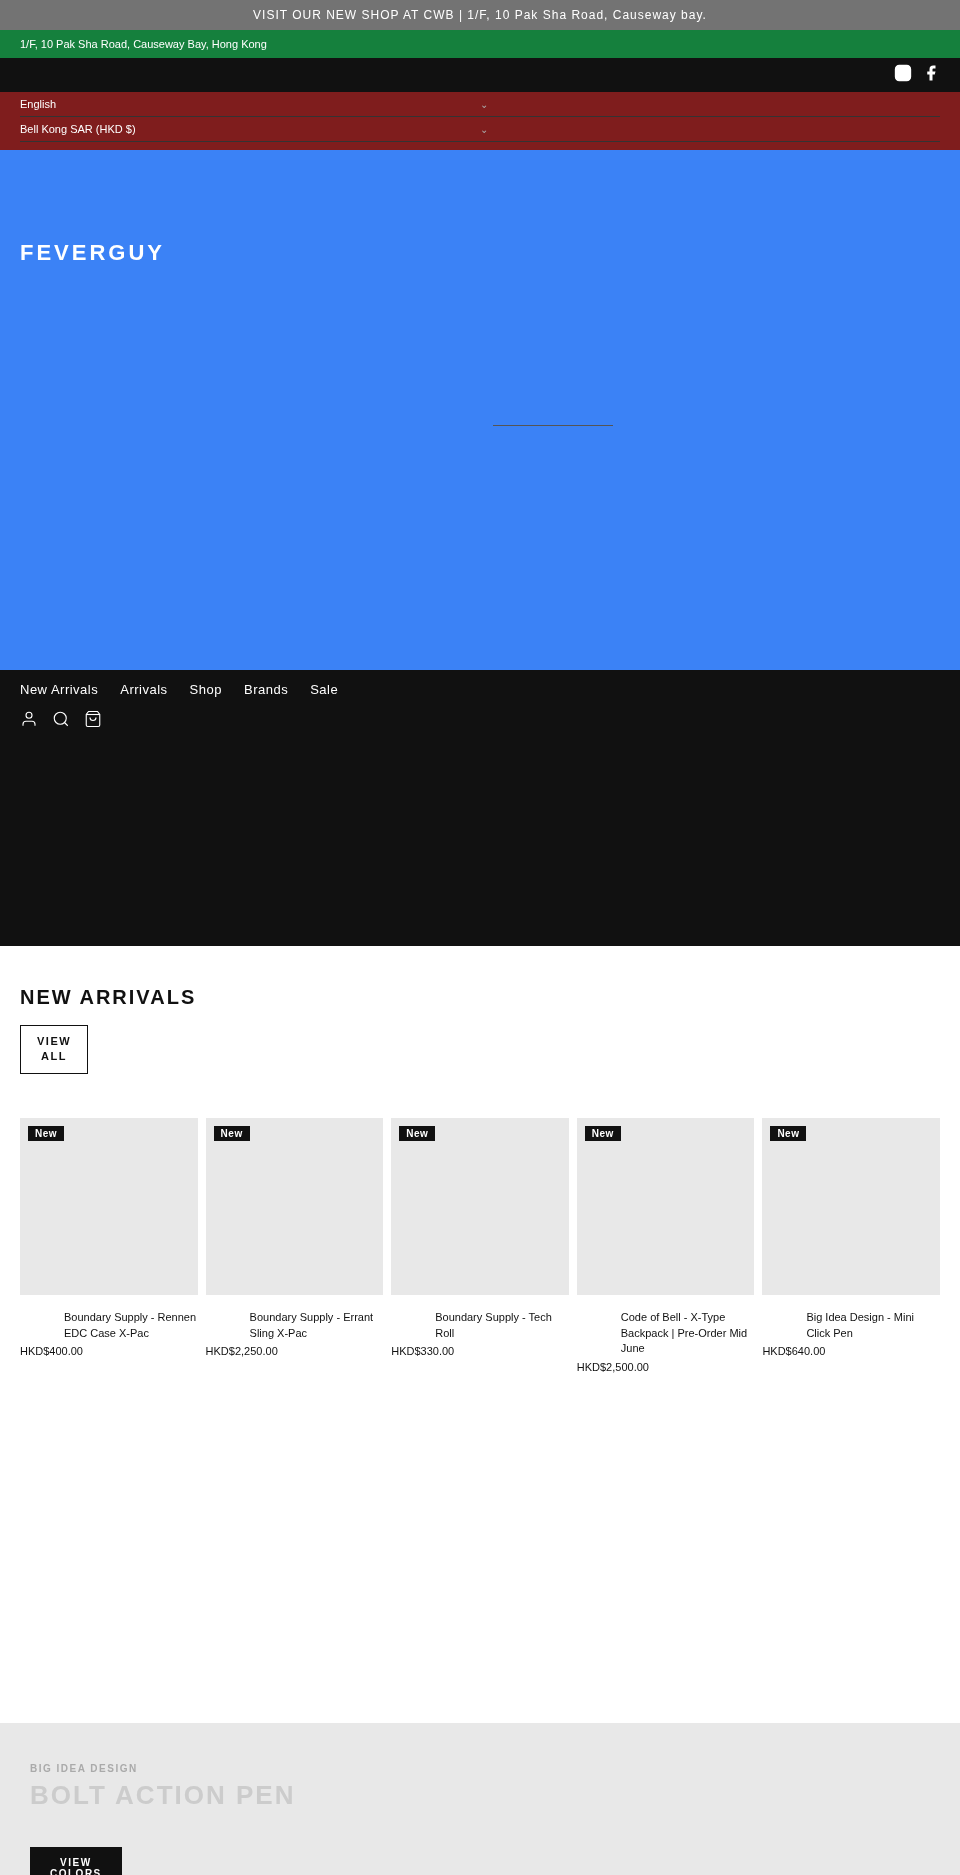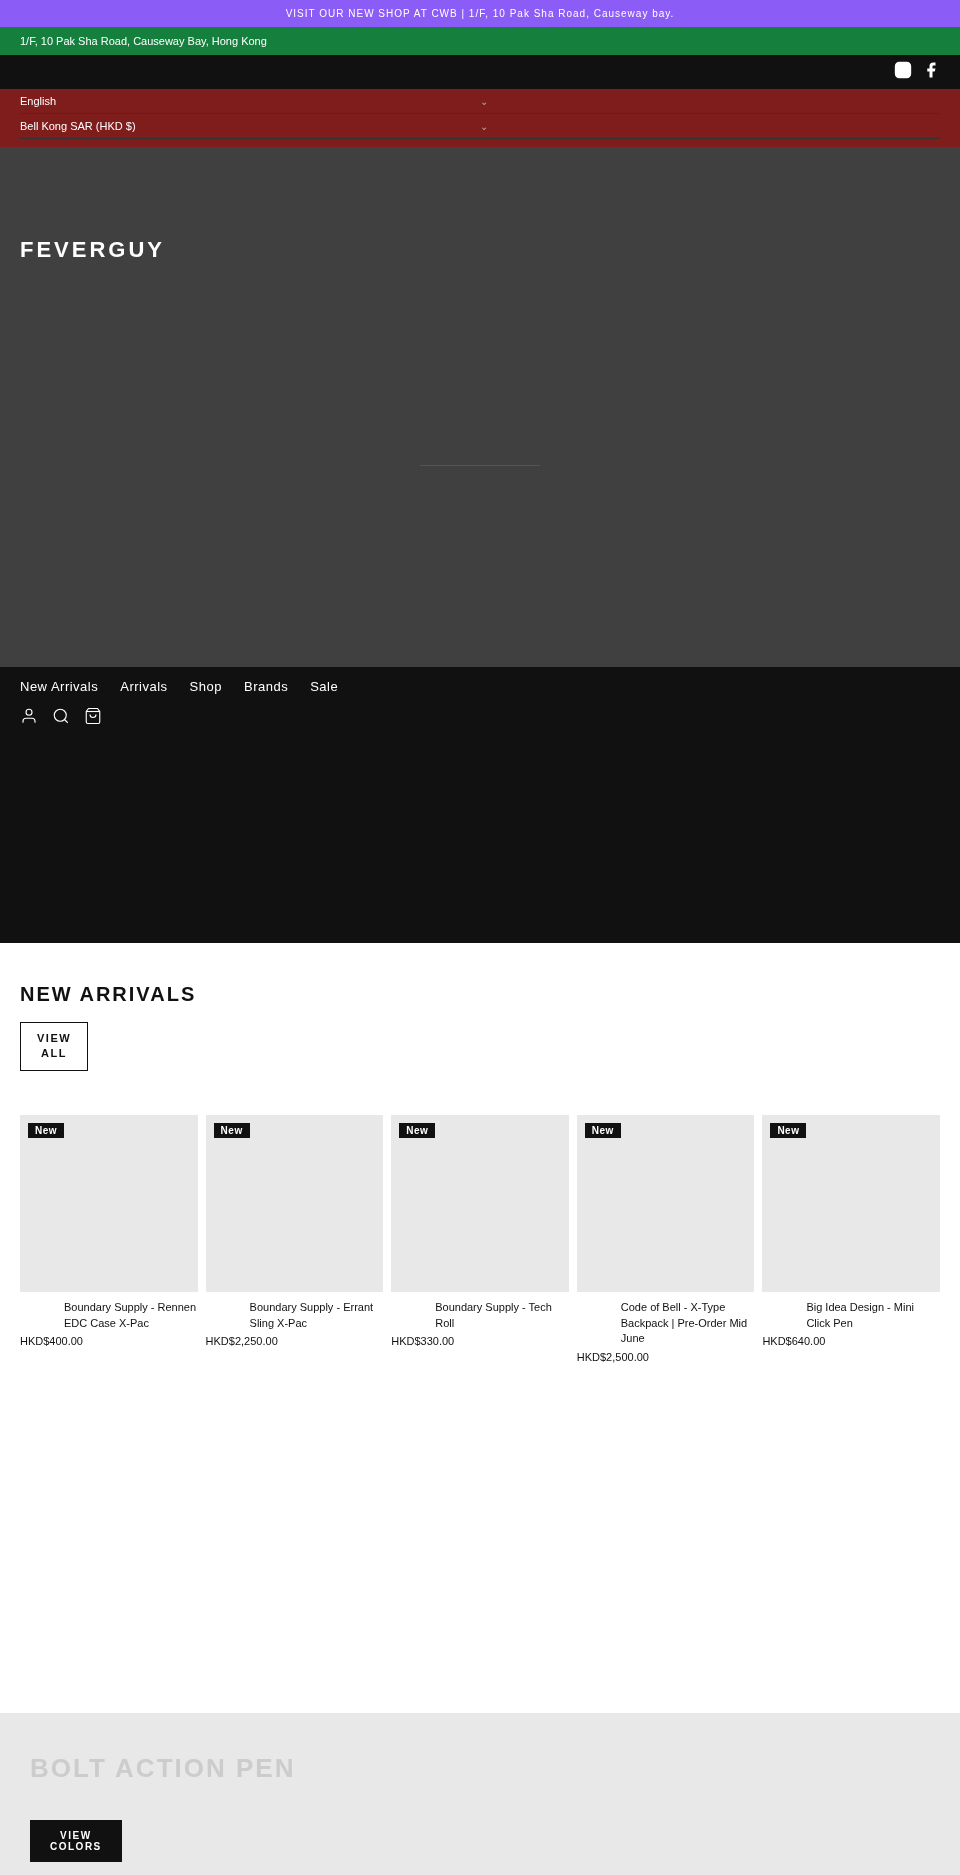--- a/index.html
+++ b/index.html
@@ -1,23 +1,23 @@
 <!DOCTYPE html>
 <html><head>
   <meta charset="utf-8">
   <style>
     * { margin: 0; padding: 0; box-sizing: border-box; }
     body { font-family: 'Helvetica Neue', Helvetica, Arial, sans-serif; background: #fff; width: 960px; }
 
     
     .announcement-bar {
-      background: #8b5cf6;
+      background: #737373;
       color: #fff;
       text-align: center;
-      font-size: 10px;
+      font-size: 12px;
       letter-spacing: 1px;
       padding: 8px 20px;
       font-weight: 500;
     }
 
     
     .address-bar {
       background: #15803d;
       color: #fff;
       font-size: 11px;
@@ -46,24 +46,23 @@
       font-size: 11px;
       border-bottom: 1px solid #333;
       padding: 6px 0;
       cursor: pointer;
     }
     .locale-select span { flex: 1; }
     .chevron { font-size: 10px; color: #aaa; }
 
     
     .hero-section {
-      background: #404040;
+      background: #3b82f6;
       height: 520px;
       display: flex;
-      flex-direction: column;
       justify-content: space-between;
       padding: 30px 20px 0 20px;
     }
     .logo {
       color: #fff;
       font-size: 22px;
       font-weight: 700;
       letter-spacing: 3px;
       margin-top: 60px;
     }
@@ -153,21 +152,21 @@
     .product-card {
       flex: 0 0 calc(20% - 8px);
       margin: 0 4px;
       cursor: pointer;
     }
     .product-image-wrap {
       position: relative;
       width: 100%;
       padding-bottom: 100%;
       background: #e8e8e8;
-      margin-bottom: 8px;
+      margin-bottom: 15px;
     }
     .new-badge {
       position: absolute;
       top: 8px;
       left: 8px;
       background: #111;
       color: #fff;
       font-size: 10px;
       font-weight: 600;
       padding: 2px 7px;
@@ -354,15 +353,16 @@
         </div>
         <div class="product-name">Big Idea Design - Mini Click Pen</div>
         <div class="product-price">HKD$640.00</div>
       </div>
     </div>
 </div>
 
 <div class="gray-spacer"></div>
 
 <div class="featured-section">
+  <div class="featured-label">BIG IDEA DESIGN</div>
   <div class="featured-title">BOLT ACTION PEN</div>
   <button class="featured-btn">VIEW<br>COLORS</button>
 </div>
 
 </body></html>

